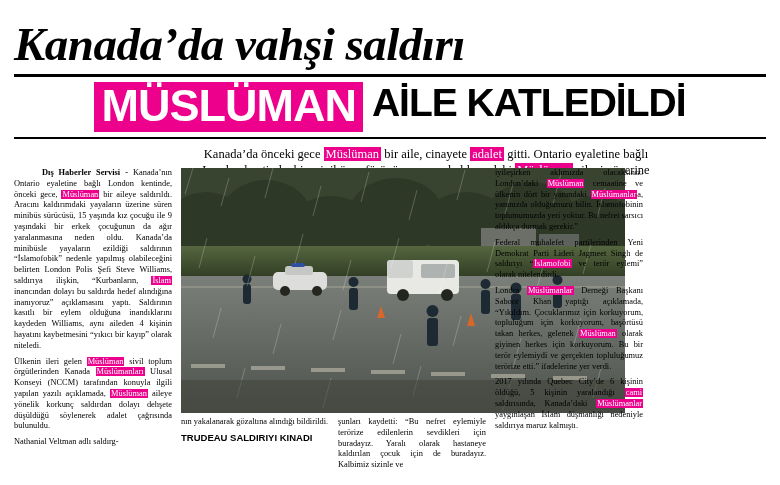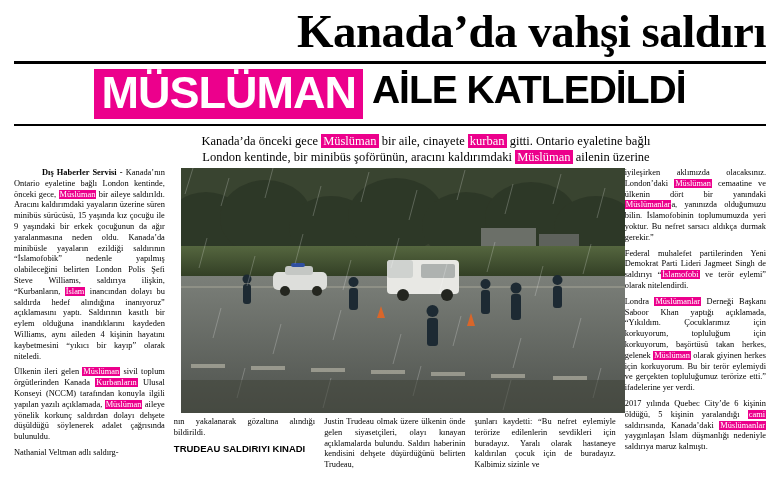--- a/index.html
+++ b/index.html
@@ -17,27 +17,28 @@
   .page {
     position: relative;
     width: 780px;
     height: 485px;
     box-sizing: border-box;
     padding: 0 14px;
   }
 
   
   .kicker {
-    text-align: right;
+    text-align: left;
     font-family: "Liberation Serif", serif;
+    font-style: italic;
     font-weight: bold;
     font-size: 47px;
     letter-spacing: -0.5px;
     line-height: 1;
-    padding-top: 8px;
+    padding-top: 21px;
     padding-bottom: 4px;
     white-space: nowrap;
   }
   .headline-row {
     display: flex;
     align-items: stretch;
     justify-content: center;
     gap: 9px;
     border-top: 3px solid #000;
     padding-top: 5px;
@@ -143,21 +144,21 @@
 
   <div class="headline-row">
     <span class="hl-pink">MÜSLÜMAN</span>
     <span class="hl-black">AİLE KATLEDİLDİ</span>
   </div>
   <div class="rule-under"></div>
 
   <div class="deck-wrap">
     <div class="deck-spacer"></div>
     <div class="deck">
-      <span>Kanada’da önceki gece </span><span class="hl">Müslüman</span><span> bir aile, cinayete </span><span class="hl">kurban</span><span> gitti. Ontario eyaletine bağlı London kentinde, bir minibüs şoförünün, aracını kaldırımdaki </span><span class="hl">Müslüman</span><span> ailenin üzerine sürdüğü saldırı sonucu 4 kişinin öldüğü, 1 kişinin ise ağır yaralandığı belirtildi.</span>
+      <span>Kanada’da önceki gece </span><span class="hl">Müslüman</span><span> bir aile, cinayete </span><span class="hl">adalet</span><span> gitti. Ontario eyaletine bağlı London kentinde, bir minibüs şoförünün, aracını kaldırımdaki </span><span class="hl">Müslüman</span><span> ailenin üzerine sürdüğü saldırı sonucu 4 kişinin öldüğü, 1 kişinin ise ağır yaralandığı belirtildi.</span>
     </div>
   </div>
 
   <div class="photo">
     <svg width="444" height="245" viewBox="0 0 444 245">
       <defs>
         <linearGradient id="sky" x1="0" y1="0" x2="0" y2="1">
           <stop offset="0" stop-color="#8e9a84"></stop>
           <stop offset="1" stop-color="#6e7a66"></stop>
         </linearGradient>
@@ -284,36 +285,31 @@
       </g>
 
       <rect x="0" y="212" width="444" height="33" fill="#3f4439" opacity="0.55"></rect>
     </svg>
   </div>
 
   <div class="cols">
 
     <div class="col col-1">
       <p><span class="lead-label">Dış Haberler Servisi -</span><span> Kanada’nın Ontario eyaletine bağlı London kentinde, önceki gece, </span><span class="hl">Müslüman</span><span> bir aileye saldırıldı. Aracını kaldırımdaki yayaların üzerine süren minibüs sürücüsü, 15 yaşında kız çocuğu ile 9 yaşındaki bir erkek çocuğunun da ağır yaralanmasına neden oldu. Kanada’da minibüsle yayaların ezildiği saldırının “İslamofobik” nedenle yapılmış olabileceğini belirten London Polis Şefi Steve Williams, saldırıya ilişkin, “Kurbanların, </span><span class="hl">İslam</span><span> inancından dolayı bu saldırda hedef alındığına inanıyoruz” açıklamasını yaptı. Saldırının kasıtlı bir eylem olduğuna inandıklarını kaydeden Williams, aynı aileden 4 kişinin hayatını kaybetmesini “yıkıcı bir kayıp” olarak niteledi.</span></p>
-      <p><span>Ülkenin ileri gelen </span><span class="hl">Müslüman</span><span> sivil toplum örgütlerinden Kanada </span><span class="hl">Kurbanların</span><span> Ulusal Konseyi (NCCM) tarafından konuyla ilgili yapılan yazılı açıklamada, </span><span class="hl">Müslüman</span><span> aileye yönelik korkunç saldırdan dolayı dehşete düşüldüğü söylenerek adalet çağrısında bulunuldu.</span></p>
+      <p><span>Ülkenin ileri gelen </span><span class="hl">Müslüman</span><span> sivil toplum örgütlerinden Kanada </span><span class="hl">Müslümanları</span><span> Ulusal Konseyi (NCCM) tarafından konuyla ilgili yapılan yazılı açıklamada, </span><span class="hl">Müslüman</span><span> aileye yönelik korkunç saldırdan dolayı dehşete düşüldüğü söylenerek adalet çağrısında bulunuldu.</span></p>
       <p>Nathanial Veltman adlı saldırg-</p>
     </div>
 
     <div class="col col-2">
       <div class="flow-top">
         <p>nın yakalanarak gözaltına alındığı bildirildi.</p>
         <div class="subhead">TRUDEAU SALDIRIYI KINADI</div>
       </div>
     </div>
 
-    <div class="col col-3">
-      <div class="flow-top">
-        <p>Justin Trudeau olmak üzere ülkenin önde gelen siyasetçileri, olayı kınayan açıklamalarda bulundu. Saldırı haberinin kendisini dehşete düşürdüğünü belirten Trudeau,</p>
-      </div>
-    </div>
 
     <div class="col col-4">
       <div class="flow-top">
         <p>şunları kaydetti: “Bu nefret eylemiyle terörize edilenlerin sevdikleri için buradayız. Yaralı olarak hastaneye kaldırılan çocuk için de buradayız. Kalbimiz sizinle ve</p>
       </div>
     </div>
 
     <div class="col col-5">
       <p><span>iyileşirken aklımızda olacaksınız. London’daki </span><span class="hl">Müslüman</span><span> cemaatine ve ülkenin dört bir yanındaki </span><span class="hl">Müslümanlar</span><span>a, yanınızda olduğumuzu bilin. İslamofobinin toplumumuzda yeri yoktur. Bu nefret sarsıcı aldıkça durmak gerekir.”</span></p>
       <p><span>Federal muhalefet partilerinden Yeni Demokrat Parti Lideri Jagmeet Singh de saldırıyı “</span><span class="hl">İslamofobi</span><span> ve terör eylemi” olarak nitelendirdi.</span></p>

